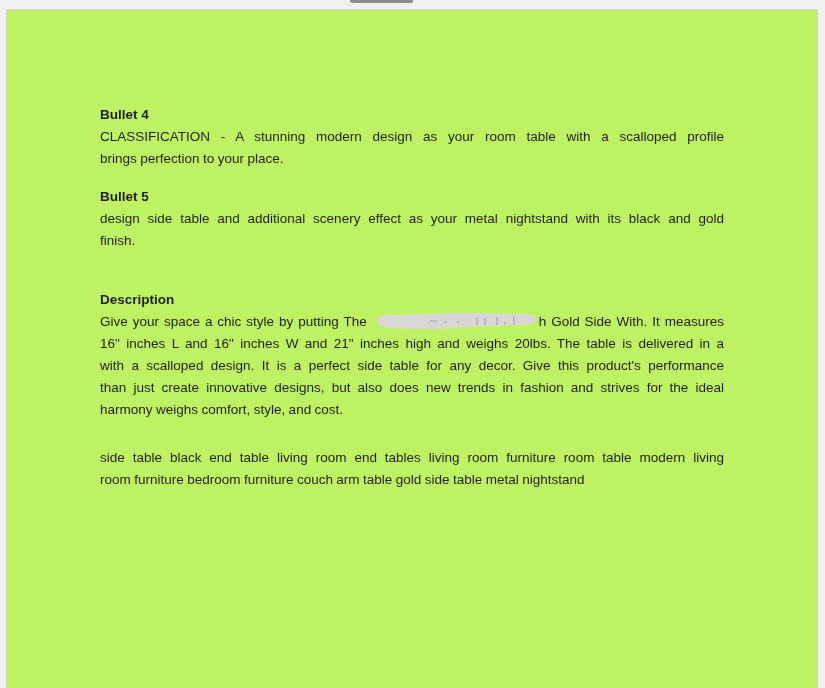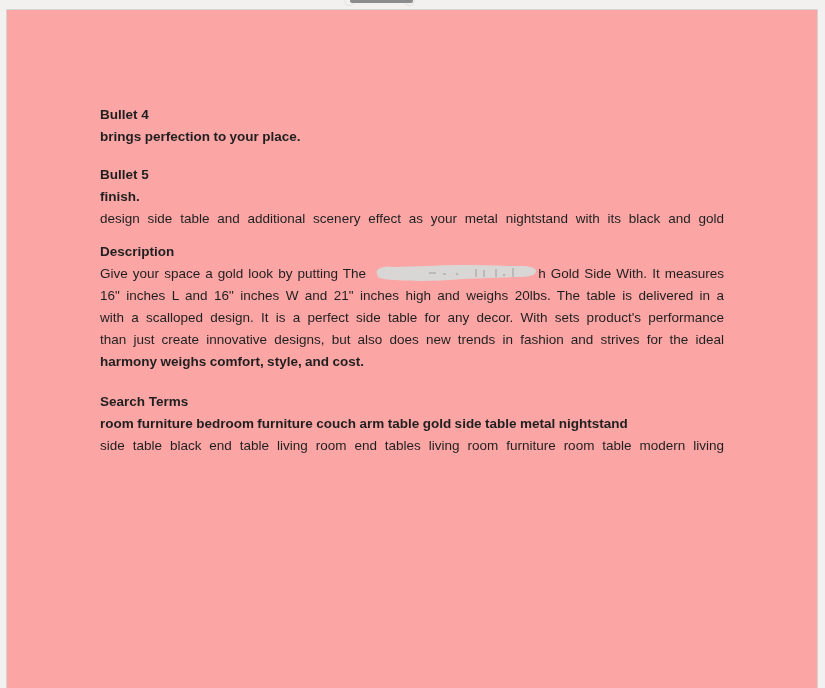--- a/index.html
+++ b/index.html
@@ -15,80 +15,80 @@
     background:#8d8c8c; border-radius:0 0 2px 2px; z-index:3;
   }
   .handle-ring {
     position:absolute; top:-5px; width:11px; height:11px;
     border-radius:50%; border:1px solid #e4e1e0; background:transparent; z-index:2;
   }
   .handle-ring.left { left:344px; }
   .handle-ring.right { left:404px; }
   .page {
     position:absolute; left:6px; top:9px; width:812px; height:679px;
-    background:#fca5a5;
+    background:#bef264;
     border:1px solid #d6d4d3; border-bottom:none;
   }
   .content {
     position:absolute; left:93px; top:94px; width:624px;
     color:#1f1f1f; font-size:13.5px; line-height:22px;
   }
   section.sec-0 { margin-bottom:16px; }
-  section.sec-1 { margin-bottom:11px; }
-  section.sec-2 { margin-bottom:18px; }
+  section.sec-1 { margin-bottom:37px; }
+  section.sec-2 { margin-bottom:26px; }
   .heading { font-weight:bold; text-align:left; }
   .jline { text-align:justify; text-align-last:justify; word-spacing:-0.3px; }
-  .jline.final { text-align-last:left;font-weight:bold; }
+  .jline.final { text-align-last:left; }
   .scribble {
     display:inline-block; width:167px; height:18px;
     vertical-align:-4px; line-height:0;
   }
 </style>
 </head>
 <body>
 
 <span class="handle-ring left"></span>
 <span class="handle-ring right"></span>
 <div class="top-handle"></div>
 
 <div class="page">
   <div class="content">
 
     <section class="sec-0">
       <div class="heading">Bullet 4</div>
+      <div class="jline">CLASSIFICATION - A stunning modern design as your room table with a scalloped profile</div>
       <div class="jline final">brings perfection to your place.</div>
     </section>
 
     <section class="sec-1">
       <div class="heading">Bullet 5</div>
+      <div class="jline">design side table and additional scenery effect as your metal nightstand with its black and gold</div>
       <div class="jline final">finish.</div>
-      <div class="jline">design side table and additional scenery effect as your metal nightstand with its black and gold</div>
     </section>
 
     <section class="sec-2">
       <div class="heading">Description</div>
-      <div class="jline"><span>Give your space a gold look by putting The </span><span class="scribble"><svg width="167" height="18" viewBox="0 0 167 18" xmlns="http://www.w3.org/2000/svg">
+      <div class="jline"><span>Give your space a chic style by putting The </span><span class="scribble"><svg width="167" height="18" viewBox="0 0 167 18" xmlns="http://www.w3.org/2000/svg">
               <path d="M6 10 C4 5 11 2 21 3 L58 2 C88 0 118 2 149 2 C159 2 166 4 165 8 C164 12 156 13 146 13 L92 15 C62 18 26 17 13 15 C6 14 7 12 6 10 Z" fill="#d8d7d6"></path>
               <g fill="#9f9e9d" opacity="0.5">
                 <rect x="58" y="8" width="7" height="2"></rect>
                 <rect x="72" y="9" width="3" height="2"></rect>
                 <circle cx="86" cy="10" r="1.3"></circle>
                 <rect x="104" y="5" width="2" height="8"></rect>
                 <rect x="112" y="6" width="2" height="7"></rect>
                 <rect x="124" y="5" width="2" height="8"></rect>
                 <circle cx="133" cy="11" r="1.3"></circle>
                 <rect x="141" y="4" width="2" height="9"></rect>
               </g>
             </svg></span><span>h Gold Side With. It measures</span></div>
       <div class="jline">16" inches L and 16" inches W and 21" inches high and weighs 20lbs. The table is delivered in a</div>
-      <div class="jline">with a scalloped design. It is a perfect side table for any decor. With sets product's performance</div>
+      <div class="jline">with a scalloped design. It is a perfect side table for any decor. Give this product's performance</div>
       <div class="jline">than just create innovative designs, but also does new trends in fashion and strives for the ideal</div>
       <div class="jline final">harmony weighs comfort, style, and cost.</div>
     </section>
 
     <section class="sec-3">
-      <div class="heading">Search Terms</div>
+      <div class="jline">side table black end table living room end tables living room furniture room table modern living</div>
       <div class="jline final">room furniture bedroom furniture couch arm table gold side table metal nightstand</div>
-      <div class="jline">side table black end table living room end tables living room furniture room table modern living</div>
     </section>
 
   </div>
 </div>
 
 </body></html>

